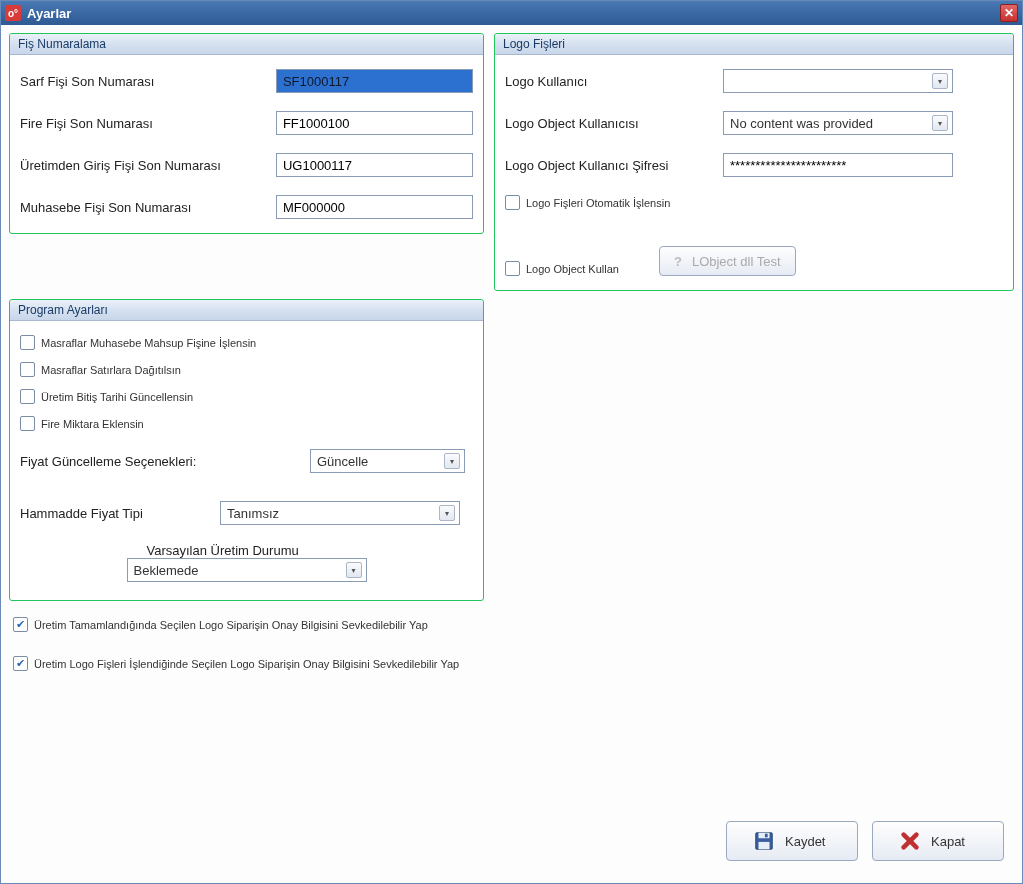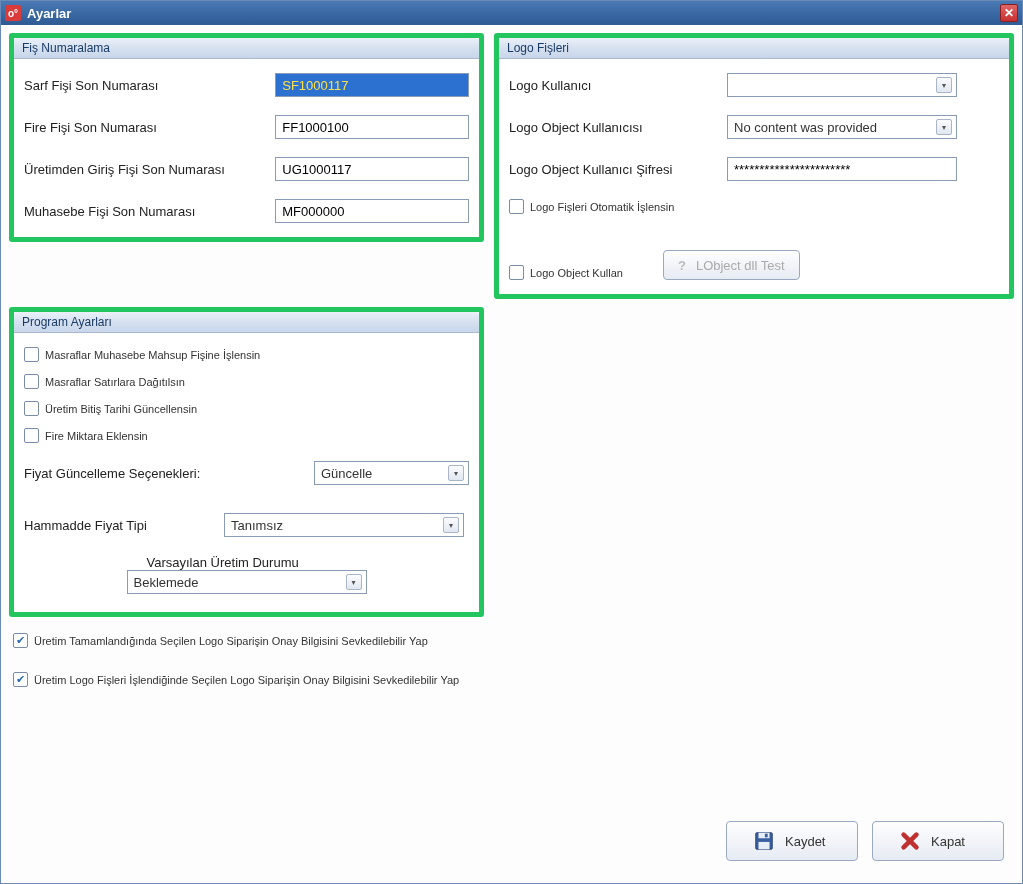--- a/index.html
+++ b/index.html
@@ -61,21 +61,21 @@
     padding: 8px;
     gap: 8px;
     overflow: hidden;
   }
   .top-row {
     display: flex;
     gap: 10px;
     align-items: flex-start;
   }
   .panel {
-    border: 5px solid #22c55e;
+    border: 1px solid #22c55e;
     border-radius: 3px;
     background: #fff;
   }
   .panel-header {
     background: linear-gradient(to bottom, #eaf0f9 0%, #d6e1f0 50%, #c8d6ea 100%);
     border-bottom: 1px solid #a9b8cf;
     padding: 3px 8px;
     font-size: 12px;
     color: #1a3b66;
     border-radius: 3px 3px 0 0;
@@ -102,21 +102,21 @@
     font-size: 13px;
     font-family: inherit;
     height: 24px;
     background: #fff;
   }
   .text-input.w200 { width: 200px; }
   .text-input.w230 { width: 230px; }
   .text-input.w60 { width: 60px; }
   .text-input.selected {
     background: #2d71d0;
-    color: #fde047;
+    color: #0f172a;
   }
   .select-box {
     border: 1px solid #8a9cb5;
     height: 24px;
     background: #fff;
     display: flex;
     align-items: center;
     padding: 0 4px 0 6px;
     font-size: 13px;
   }

